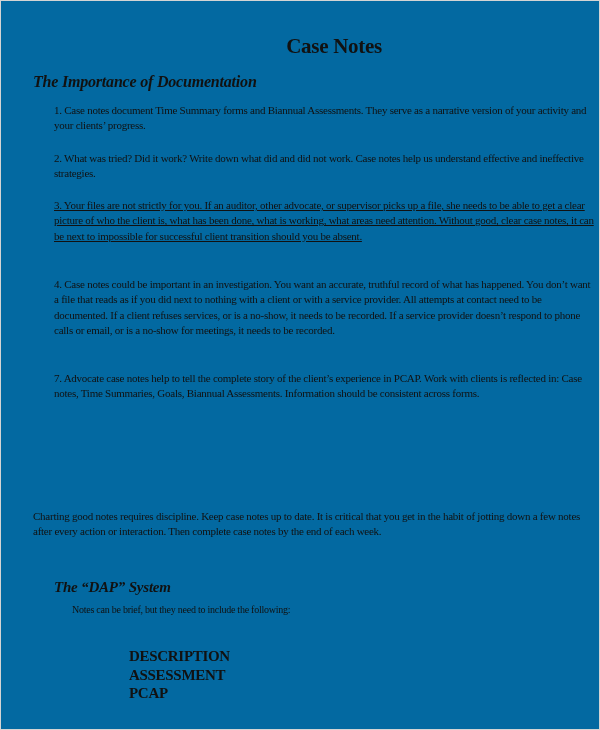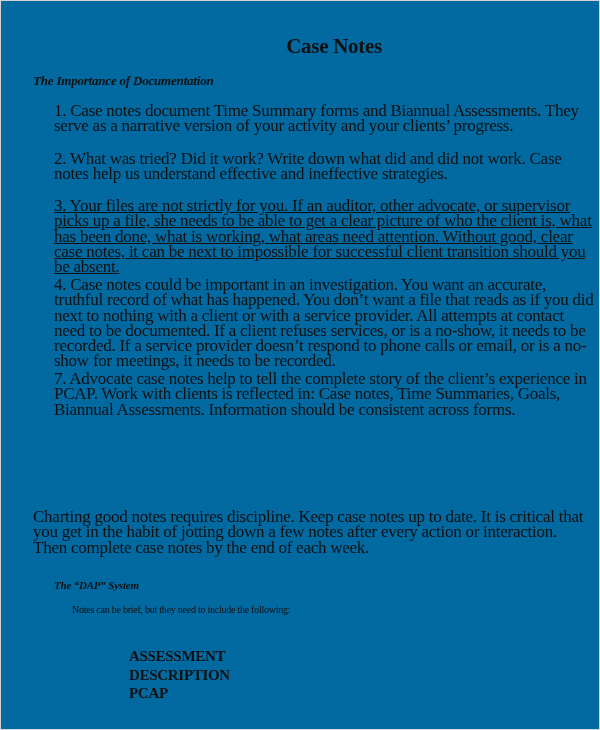--- a/index.html
+++ b/index.html
@@ -17,32 +17,32 @@
   }
   .title {
     position: absolute; left: 0; right: 0; top: 33px;
     text-align: center;
     font-weight: bold; font-size: 21px;
     letter-spacing: -0.3px;
     margin-left: 68px;
   }
   .h-italic {
     position: absolute; left: 32px;
-    font-weight: bold; font-style: italic; font-size: 13px;
+    font-weight: bold; font-style: italic; font-size: 16px;
     letter-spacing: -0.2px;
   }
   .para {
     position: absolute; left: 53px; width: 540px;
-    font-size: 17px; line-height: 15.3px;
+    font-size: 11px; line-height: 15.3px;
     letter-spacing: -0.25px;
   }
   .para-wide { left: 32px; width: 560px; }
   .dap-heading {
     position: absolute; left: 53px; top: 578px;
-    font-weight: bold; font-style: italic; font-size: 11px;
+    font-weight: bold; font-style: italic; font-size: 15px;
     letter-spacing: -0.2px;
   }
   .dap-intro {
     position: absolute; left: 71px; top: 603px;
     font-size: 10px; letter-spacing: -0.25px;
   }
   .dap-list {
     position: absolute; left: 128px; top: 646px;
     font-weight: bold; font-size: 15px; line-height: 18.5px;
     letter-spacing: -0.3px;
@@ -62,17 +62,17 @@
   <div class="para" style="top:197px;text-decoration:underline;">3. Your files are not strictly for you.  If an auditor, other advocate, or supervisor picks up a file, she needs to be able to get a clear picture of who the client is, what has been done, what is working, what areas need attention.  Without good, clear case notes, it can be next to impossible for successful client transition should you be absent.</div>
   <div class="para" style="top:276px;">4. Case notes could be important in an investigation. You want an accurate, truthful record of what has happened.  You don’t want a file that reads as if you did next to nothing with a client or with a service provider. All attempts at contact need to be documented.  If a client refuses services, or is a no-show, it needs to be recorded. If a service provider doesn’t respond to phone calls or email, or is a no-show for meetings, it needs to be recorded.</div>
   <div class="para" style="top:370px;">7. Advocate case notes help to tell the complete story of the client’s experience in PCAP. Work with clients is reflected in: Case notes, Time Summaries, Goals, Biannual Assessments. Information should be consistent across forms.</div>
 
   <div class="para para-wide" style="top:508px;">Charting good notes requires discipline. Keep case notes up to date.  It is critical that you get in the habit of jotting down a few notes after every action or interaction.  Then complete case notes by the end of each week.</div>
 
   <div class="dap-heading">The “DAP” System</div>
   <div class="dap-intro">Notes can be brief, but they need to include the following:</div>
 
   <div class="dap-list">
+    <div>DESCRIPTION</div>
     <div>ASSESSMENT</div>
-    <div>DESCRIPTION</div>
     <div>PCAP</div>
   </div>
 </div>
 
 </body></html>

